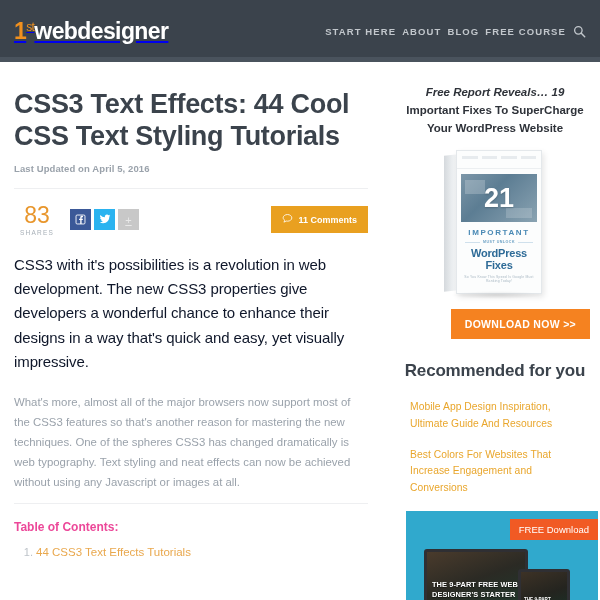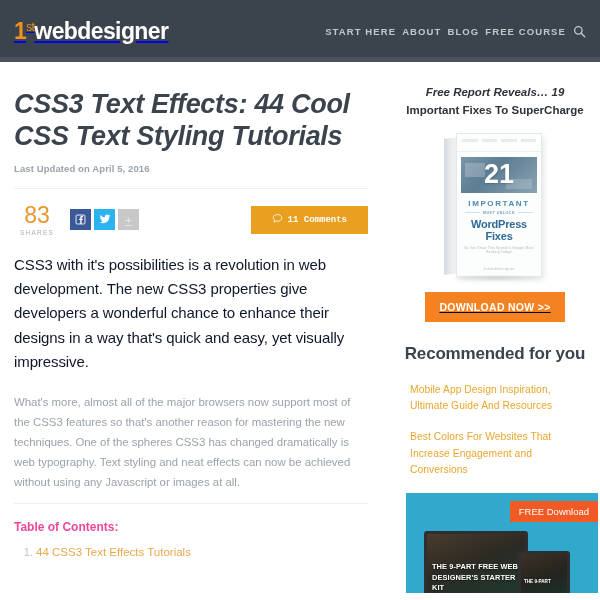--- a/index.html
+++ b/index.html
@@ -77,21 +77,20 @@
   }
 
   
   .article-title {
     font-size: 27px;
     line-height: 1.20;
     color: #3b434c;
     font-weight: bold;
     letter-spacing: -0.3px;
     margin-bottom: 10px;
-    font-style: italic;
   }
   .updated {
     font-size: 9.5px;
     color: #9aa2ab;
     font-weight: bold;
     letter-spacing: 0.1px;
     margin-bottom: 14px;
   }
   .hr {
     border: none;
@@ -134,27 +133,27 @@
   .sbtn-fb { background: #3b5998; }
   .sbtn-tw { background: #2ab3f0; }
   .sbtn-more { background: #c8c8c8; color: #e8e8e8; font-size: 11px; }
 
   .comments-btn {
     margin-left: auto;
     background: #e9a020;
     color: #ffffff;
     font-size: 9px;
     font-weight: bold;
-    padding: 7px 21px;
+    padding: 7px 11px;
     display: flex;
     align-items: center;
     gap: 5px;
     border: none;
     cursor: pointer;
-    font-family: Liberation Mono, monospace;
+    font-family: Liberation Sans, sans-serif;
     white-space: nowrap;
   }
 
   
   .lead {
     font-size: 15px;
     line-height: 1.62;
     color: #0f172a;
     margin-bottom: 19px;
     letter-spacing: -0.1px;
@@ -230,21 +229,21 @@
     border-bottom: 1px solid #eceff1;
     display: flex;
     gap: 4px;
     padding: 5px 5px 0 5px;
   }
   .bc-topbar span {
     display: block; height: 3px; background: #e7ebee; flex: 1;
   }
   .bc-hero {
     margin: 5px 4px;
-    height: 36px;
+    height: 48px;
     background: linear-gradient(135deg,#7c96a8 0%, #5c7d93 40%, #8aa3b2 100%);
     display: flex; align-items: center; justify-content: center;
     position: relative;
     overflow: hidden;
   }
   .bc-hero::before {
     content:"";
     position:absolute; left:4px; top:6px; width:20px; height:14px;
     background: rgba(255,255,255,0.22);
   }
@@ -292,21 +291,21 @@
     text-align:center; color:#aab9c4; font-size:3.4px; margin-top:4px; letter-spacing:.2px;
   }
   .bc-logo {
     text-align:center; margin-top:12px; color:#b5c2cb; font-size:4px; letter-spacing:.3px;
   }
   .book-shadow {
     position:absolute; left:14px; bottom:-2px; width:94px; height:8px;
     background: radial-gradient(ellipse at center, rgba(0,0,0,0.10) 0%, rgba(0,0,0,0) 70%);
   }
 
-  .dl-wrap { display:flex; justify-content:center; margin-bottom: 22px; text-decoration: underline; }
+  .dl-wrap { display:flex; justify-content:flex-end; margin-bottom: 22px; }
   .dl-btn {
     background: #f58220;
     color: #ffffff;
     font-size: 10.5px;
     font-weight: bold;
     letter-spacing: 0.3px;
     padding: 9px 14px;
     border: none;
     cursor: pointer;
     font-family: "Liberation Sans", sans-serif;
@@ -478,20 +477,21 @@
       </li>
     </ol>
 
   </main>
 
   <aside class="sidebar">
 
     <div class="sb-headline">
       <span class="ital">Free Report Reveals… 19</span><br>
       <span>Important Fixes To SuperCharge</span><br>
+      <span>Your WordPress Website</span>
     </div>
 
     <div class="book-wrap">
       <div class="book">
         <div class="book-spine"></div>
         <div class="book-cover">
           <div class="bc-topbar">
             <span></span>
             <span></span>
             <span></span>

